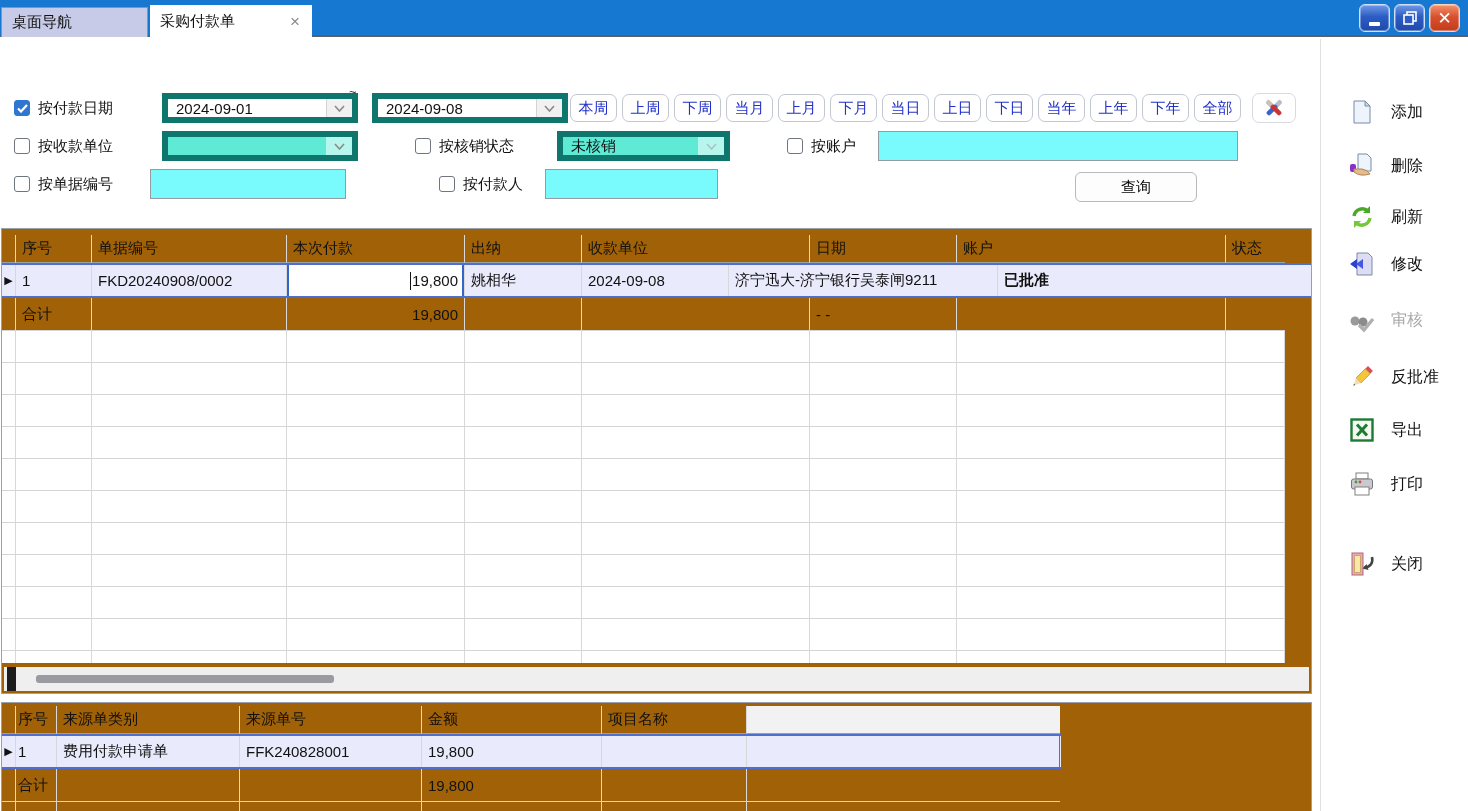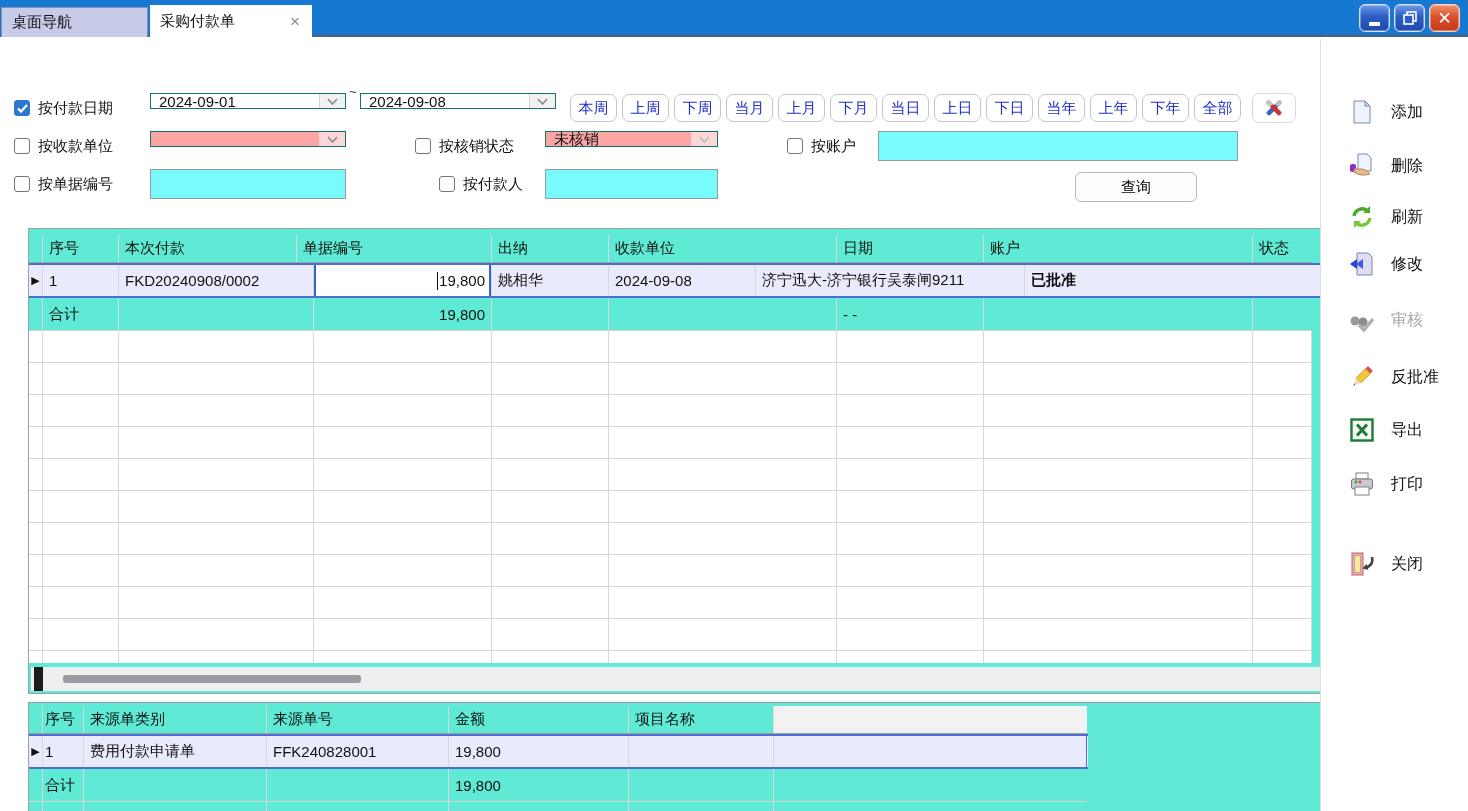--- a/index.html
+++ b/index.html
@@ -20,38 +20,38 @@
     box-shadow:inset 0 0 0 1px rgba(255,255,255,.35); }
   .winbtn.close { background:linear-gradient(#f2926c,#d8512e 45%,#c23c1c); border-color:#f6d2bc; }
   .glyph-min { width:11px; height:4px; background:#fff; border-radius:1px; margin-top:12px; }
   .glyph-x { color:#fff; font-weight:bold; font-size:17px; line-height:1; }
 
   
   .cbrow { position:absolute; display:flex; align-items:center; gap:8px; height:30px; }
   .cb { width:16px; height:16px; border:1px solid #6f7680; border-radius:3px; background:#fff; flex:0 0 auto; }
   .cb.checked { background:#2e77d0; border-color:#2e77d0; display:flex; align-items:center; justify-content:center; }
   .cblabel { white-space:nowrap; }
-  .combo { position:absolute; height:16px; border:1px solid #0f766e; background:#fff; display:flex; align-items:center; }
+  .combo { position:absolute; height:30px; border:6px solid #0f766e; background:#fff; display:flex; align-items:center;margin-left:12px; }
   .combo .val { flex:1; padding-left:8px; white-space:nowrap; overflow:hidden; }
   .combo .dd { width:26px; height:100%; display:flex; align-items:center; justify-content:center;
     background:#f1f1f1; border-left:1px solid #d4d4d4; }
-  .combo.cyan { background:#fca5a5; }
+  .combo.cyan { background:#5eead4; }
   .combo.cyan .dd { background:rgba(255,255,255,.55); border-left:none; }
   .cyaninput { position:absolute; height:30px; border:1px solid #949ba4; background:#79fbfd; }
   .tilde { position:absolute; font-size:13px; color:#333; }
   .qbtns { position:absolute; left:570px; top:94px; display:flex; gap:5px; }
   .qbtn { min-width:47px; height:28px; padding:0 4px; background:#fff; border:1px solid #c3c7d2; border-radius:7px;
     color:#2030c8; font-size:15px; font-family:inherit; display:flex; align-items:center; justify-content:center; }
   .toolbtn { position:absolute; left:1252px; top:93px; width:44px; height:30px; border:1px solid #d8dae2;
     border-radius:7px; background:#fff; display:flex; align-items:center; justify-content:center; }
   #querybtn { position:absolute; left:1075px; top:172px; width:122px; height:30px; background:#fdfdfd;
     border:1px solid #b9b9b9; border-radius:6px; font-size:15px; font-family:inherit; }
 
   
-  .panel { position:absolute; background:#5eead4; border:1px solid #98a0a8;margin-left:27px; }
+  .panel { position:absolute; background:#a16207; border:1px solid #98a0a8; }
   #maingrid { left:1px; top:228px; width:1311px; height:466px; }
   #detailgrid { left:1px; top:702px; width:1311px; height:130px; }
   .grow { display:flex; align-items:stretch; position:relative; }
   .gcell { border-right:1px solid #d8d8d8; border-bottom:1px solid #d4d4d4; display:flex; align-items:center;
     padding:0 6px; white-space:nowrap; overflow:hidden; flex:0 0 auto; }
   .ghead .gcell { border-bottom:1px solid #9aa0a8; }
   .num { justify-content:flex-end; }
   .grow.sel { background:#e9eafb; border-top:2px solid #4f6fd0; border-bottom:2px solid #4f6fd0; }
   .grow.sel .gcell { border-bottom:none; }
   .rowmark { color:#111; font-size:11px; justify-content:center; padding:0; }
@@ -198,22 +198,22 @@
     <span class="cblabel">按付款人</span>
   </div>
   <div class="cyaninput" style="left:545px; top:169px; width:173px;"></div>
   <button id="querybtn">查询</button>
 
   <div id="maingrid" class="panel">
     <div style="height:6px;"></div>
     <div class="grow ghead" style="height:28px;">
       <div class="gcell c0"></div>
       <div class="gcell c1">序号</div>
+      <div class="gcell c2">单据编号</div>
       <div class="gcell c3">本次付款</div>
-      <div class="gcell c2">单据编号</div>
       <div class="gcell c4">出纳</div>
       <div class="gcell c5">收款单位</div>
       <div class="gcell c6">日期</div>
       <div class="gcell c7">账户</div>
       <div class="gcell c8" style="border-right:none;">状态</div>
     </div>
     <div class="grow sel" style="height:35px;">
       <div class="gcell c0 rowmark">▶</div>
       <div class="gcell c1">1</div>
       <div class="gcell c2">FKD20240908/0002</div>

